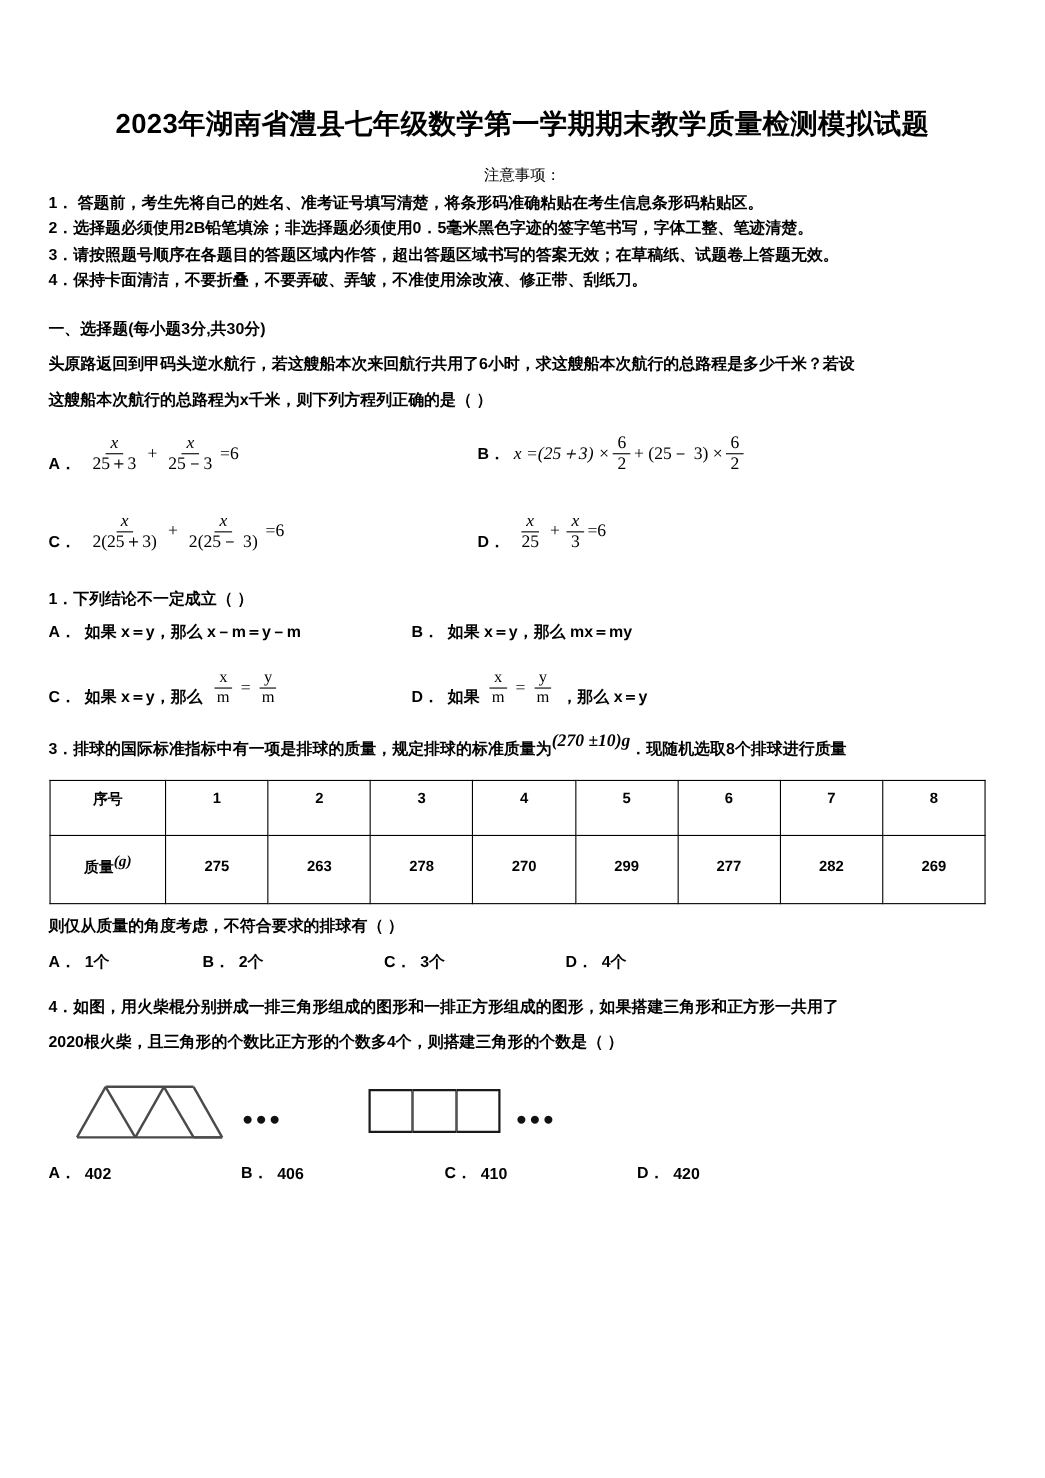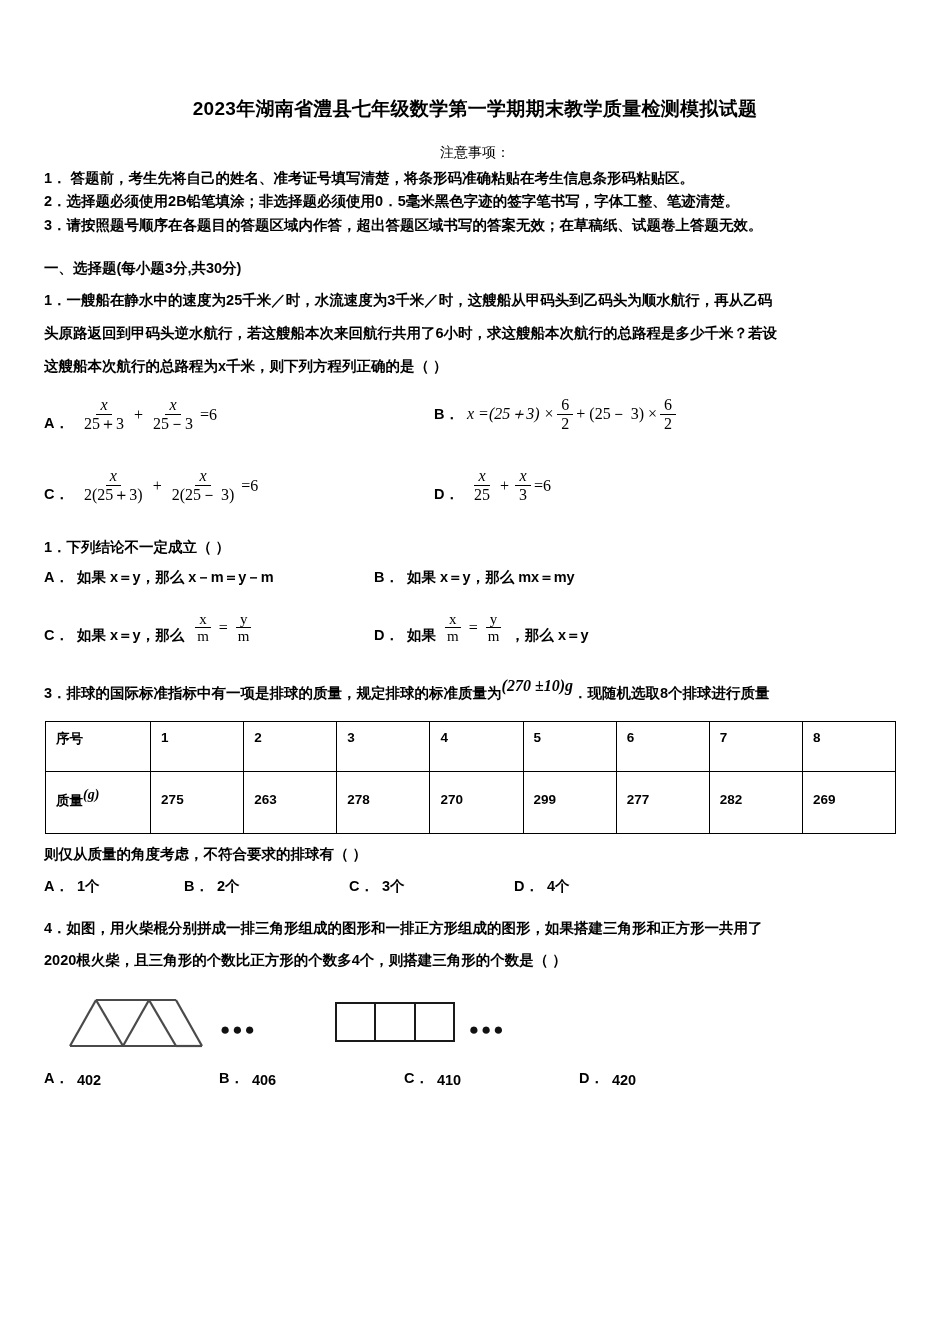--- a/index.html
+++ b/index.html
@@ -12,21 +12,21 @@
     color: #000000;
     position: relative;
     overflow: hidden;
   }
   .page { padding: 96px 44px 0 44px; }
 
   .doc-title {
     text-align: center;
     font-family: "Liberation Sans", "DejaVu Sans", sans-serif;
     font-weight: bold;
-    font-size: 19px;
+    font-size: 25px;
     letter-spacing: 0.3px;
     margin: 0 0 22px 0;
   }
 
   .notice-head {
     font-family: "Liberation Sans", "DejaVu Sans", sans-serif;
     font-weight: normal;
     font-size: 14px;
     margin: 0 0 5px 0;
     text-align: center;
@@ -96,20 +96,21 @@
     width: 851px;
     margin: 10px 0 8px 1px;
     font-family: "Liberation Sans", "DejaVu Sans", sans-serif;
     font-weight: bold;
     font-size: 13.5px;
   }
   .data-table td {
     border: 1.3px solid #000;
     padding: 8px 10px;
     vertical-align: top;
+    text-align: center;
   }
   .data-table tr.row-head td { height: 50px; }
   .data-table tr.row-data td { height: 62px; padding-top: 20px; }
   .data-table td.c0 { width: 105px; }
   .data-table td.cell { width: 93px; }
   .unit-g { font-family: "Liberation Serif", serif; font-style: italic; font-size: 14px; }
 
   
   .figure-row {
     display: flex;
@@ -148,26 +149,26 @@
 
 <div class="page">
 
   <h1 class="doc-title">2023年湖南省澧县七年级数学第一学期期末教学质量检测模拟试题</h1>
 
   <div>
     <div class="notice-head">注意事项：</div>
     <div class="notice-line">1．  答题前，考生先将自己的姓名、准考证号填写清楚，将条形码准确粘贴在考生信息条形码粘贴区。</div>
     <div class="notice-line">2．选择题必须使用2B铅笔填涂；非选择题必须使用0．5毫米黑色字迹的签字笔书写，字体工整、笔迹清楚。</div>
     <div class="notice-line">3．请按照题号顺序在各题目的答题区域内作答，超出答题区域书写的答案无效；在草稿纸、试题卷上答题无效。</div>
+    <div class="notice-line">4．保持卡面清洁，不要折叠，不要弄破、弄皱，不准使用涂改液、修正带、刮纸刀。</div>
   </div>
 
   <div class="section-head">一、选择题(每小题3分,共30分)</div>
 
   <div>
-    <div class="q-text">1．一艘船在静水中的速度为25千米／时，水流速度为3千米／时，这艘船从甲码头到乙码头为顺水航行，再从乙码</div>
     <div class="q-text">头原路返回到甲码头逆水航行，若这艘船本次来回航行共用了6小时，求这艘船本次航行的总路程是多少千米？若设</div>
     <div class="q-text">这艘船本次航行的总路程为x千米，则下列方程列正确的是（      ）</div>
 
     <div class="opts-row" style="margin-top:14px;">
       <div class="opt" style="width:390px;">
         <span class="opt-label">A．</span>
         <span class="math">
           <span class="frac">
             <span class="num mi">x</span>
             <span class="den">25＋3</span>
@@ -273,21 +274,21 @@
           <span class="frac small frac-up">
             <span class="num">y</span>
             <span class="den">m</span>
           </span>
         </span>
         <span style="margin-left:4px;">，那么 x＝y</span>
       </div>
     </div>
   </div>
 
-  <div style="margin-top:30px;">
+  <div style="margin-top:20px;">
     <div class="q-text">
       <span>3．排球的国际标准指标中有一项是排球的质量，规定排球的标准质量为</span><span class="sup-inline" style="position:relative; top:-7px; font-size:16px;">(270 ±10)g</span><span>．现随机选取8个排球进行质量</span>
     </div>
 
     <table class="data-table">
       <tbody>
           <tr class="row-head">
         <td class="c0">序号</td>
         <td class="cell">1</td>
         <td class="cell">2</td>

